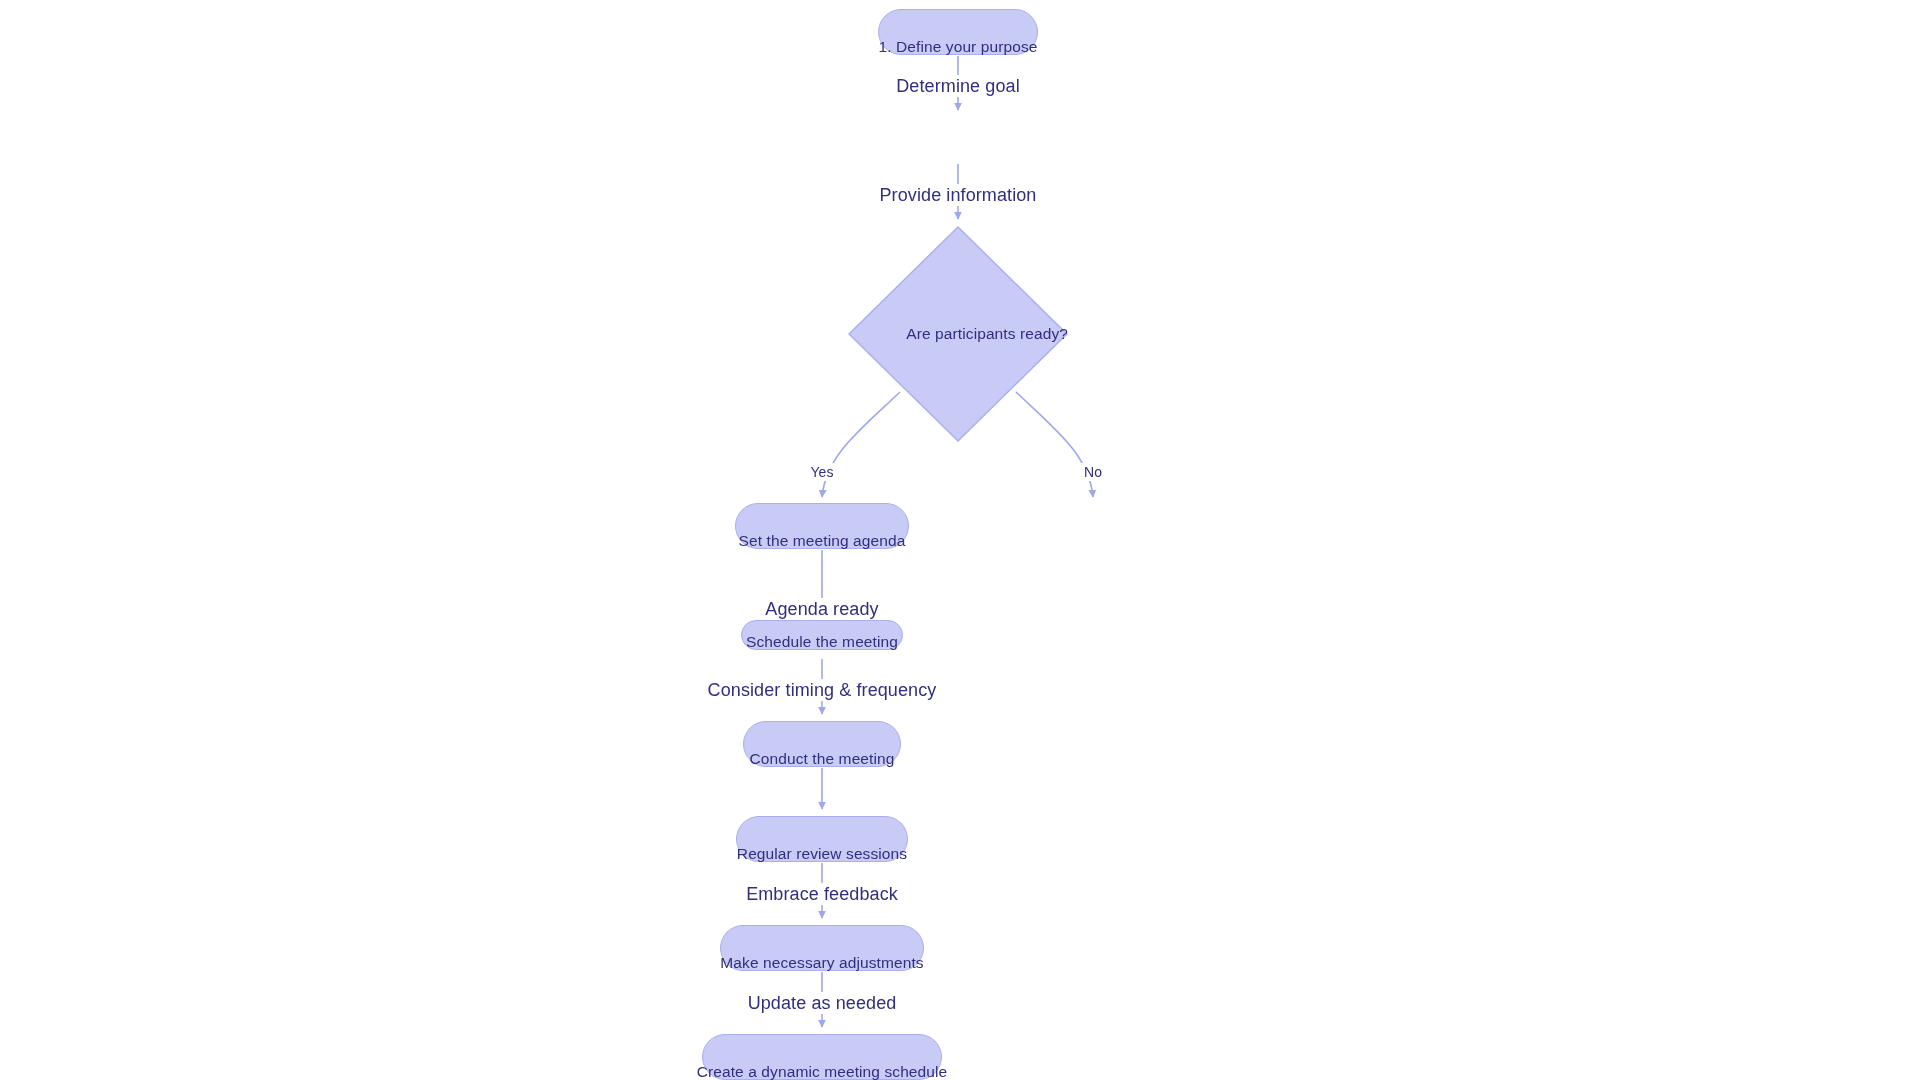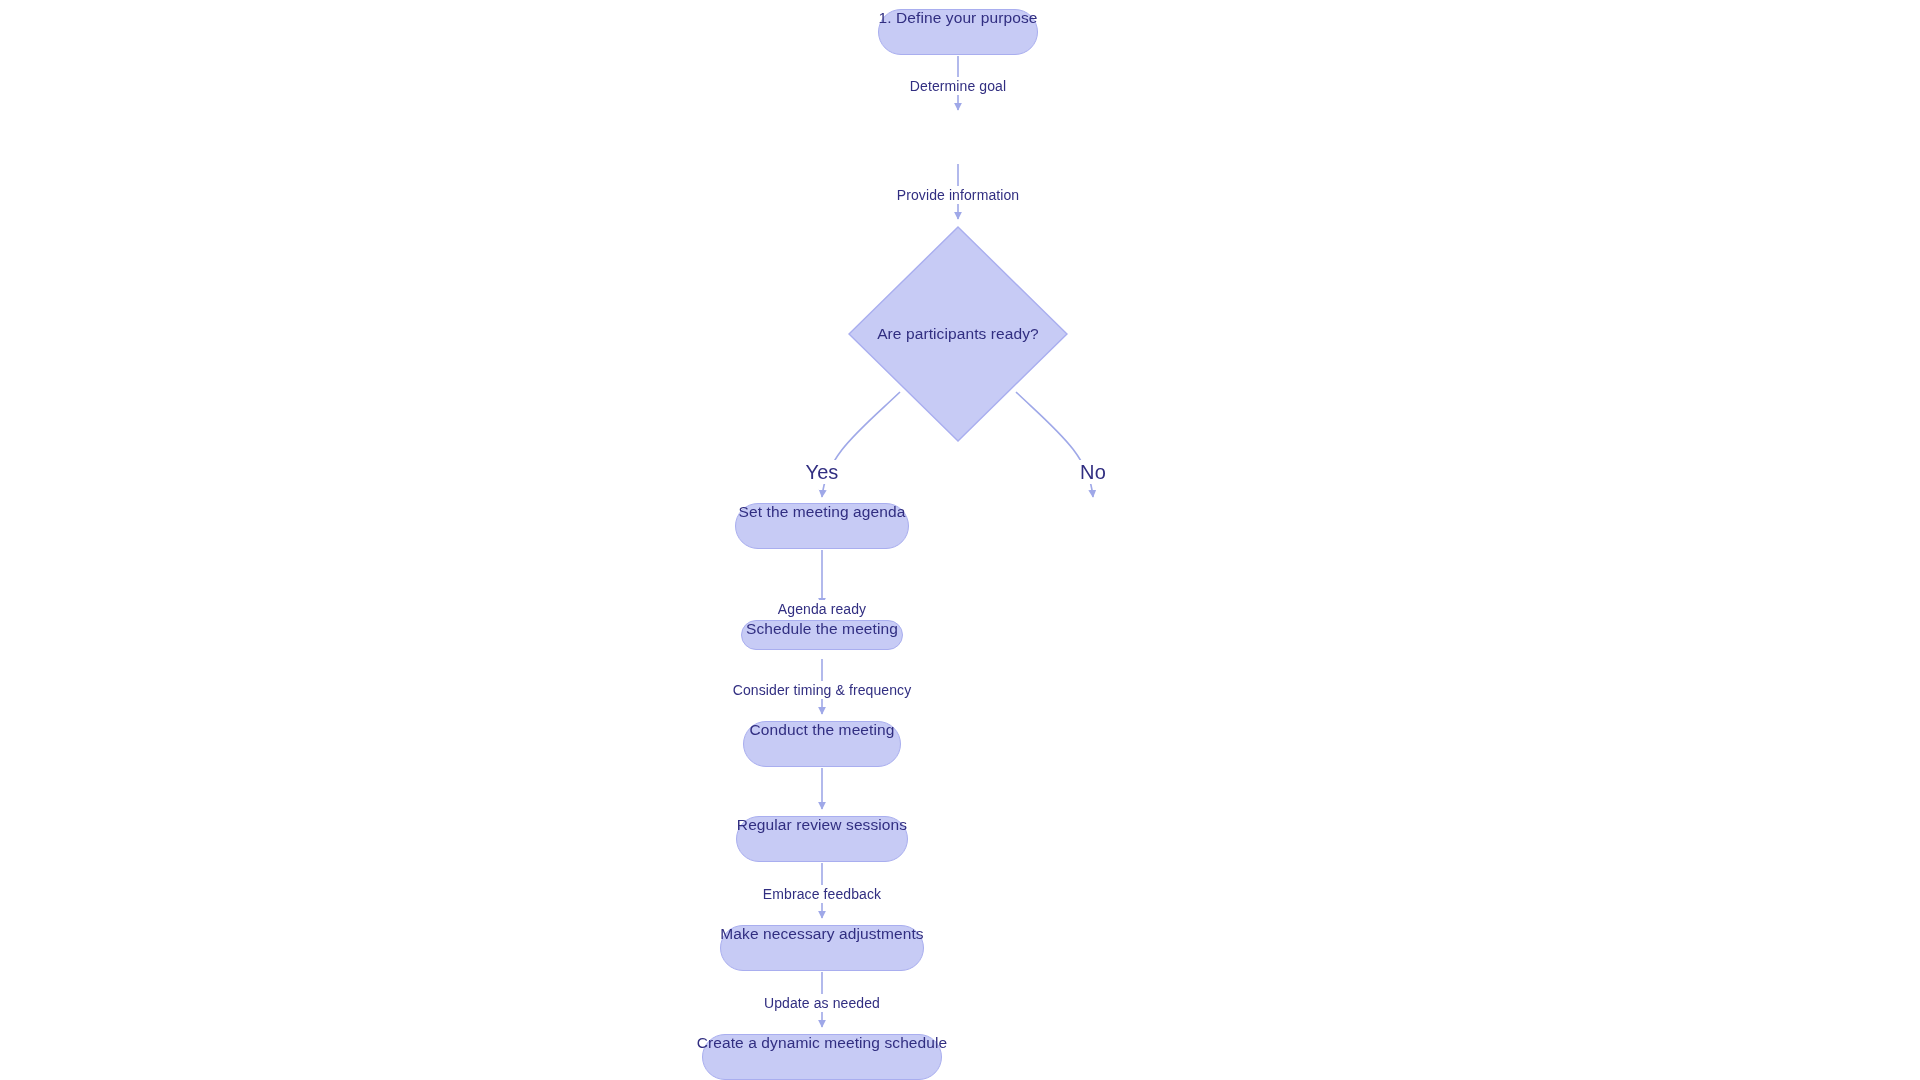--- a/index.html
+++ b/index.html
@@ -27,21 +27,21 @@
     left: 0;
     top: 0;
     width: 1920px;
     height: 1080px;
     overflow: visible;
   }
   .node {
     position: absolute;
     box-sizing: border-box;
     display: flex;
-    align-items: flex-start;
+    align-items: flex-end;
     justify-content: center;
     background: #c7cbf5;
     border: 1px solid #a9aeef;
     border-radius: 9999px;
     color: #312e81;
     font-size: 15.5px;
     line-height: 1;
     letter-spacing: 0.1px;
     white-space: nowrap;
     transform: translate(-50%, -50%);
@@ -72,30 +72,30 @@
     color: #312e81;
     font-size: 15.5px;
     line-height: 1;
     white-space: nowrap;
     letter-spacing: 0.1px;
   }
   .edge-label {
     position: absolute;
     transform: translate(-50%, -50%);
     color: #312e81;
-    font-size: 14px;
+    font-size: 18px;
     line-height: 1;
     white-space: nowrap;
     background: #ffffff;
     padding: 2px 4px;
     z-index: 3;
     letter-spacing: 0.1px;
   }
   .branch-label {
-    font-size: 20px;
+    font-size: 14px;
   }
 </style>
 </head>
 <body>
 
 <div id="canvas">
 
   <svg id="edges" viewBox="0 0 1920 1080" xmlns="http://www.w3.org/2000/svg">
     <defs>
       <marker id="arrowhead" markerWidth="10" markerHeight="10" refX="7.2" refY="4" orient="auto" markerUnits="userSpaceOnUse">
@@ -120,21 +120,21 @@
     <path d="M 822 863 L 822 918" stroke="#9fa8e8" stroke-width="1.6" fill="none" marker-end="url(#arrowhead)"></path>
 
     <path d="M 822 972 L 822 1027" stroke="#9fa8e8" stroke-width="1.6" fill="none" marker-end="url(#arrowhead)"></path>
   </svg>
 
   <div class="node" id="n-define_purpose" style="left:958px; top:32px; width:160px; height:46px;">
     <span class="node-label">1. Define your purpose</span>
   </div>
 
 
-  <div class="decision-wrap" id="n-participants_ready" style="left:958px; top:334px; width:220px; height:216px;">
+  <div class="decision-wrap" id="n-participants_ready" style="left:958px; top:334px; width:220px; height:216px;justify-content:flex-end;">
     <svg class="decision-shape" viewBox="0 0 220 216" preserveAspectRatio="none" xmlns="http://www.w3.org/2000/svg">
       <polygon points="110,1 219,108 110,215 1,108" fill="#c7cbf5" stroke="#a9aeef" stroke-width="1.4"></polygon>
     </svg>
     <span class="decision-label">Are participants ready?</span>
   </div>
 
   <div class="node" id="n-set_agenda" style="left:822px; top:526px; width:174px; height:46px;">
     <span class="node-label">Set the meeting agenda</span>
   </div>
 

